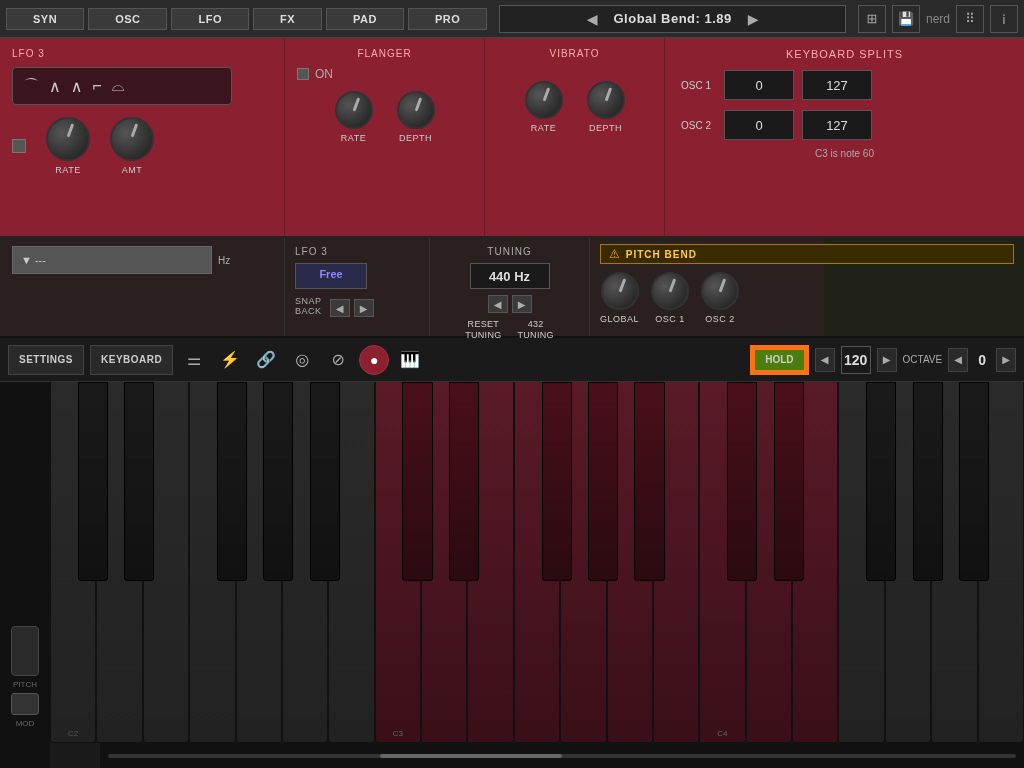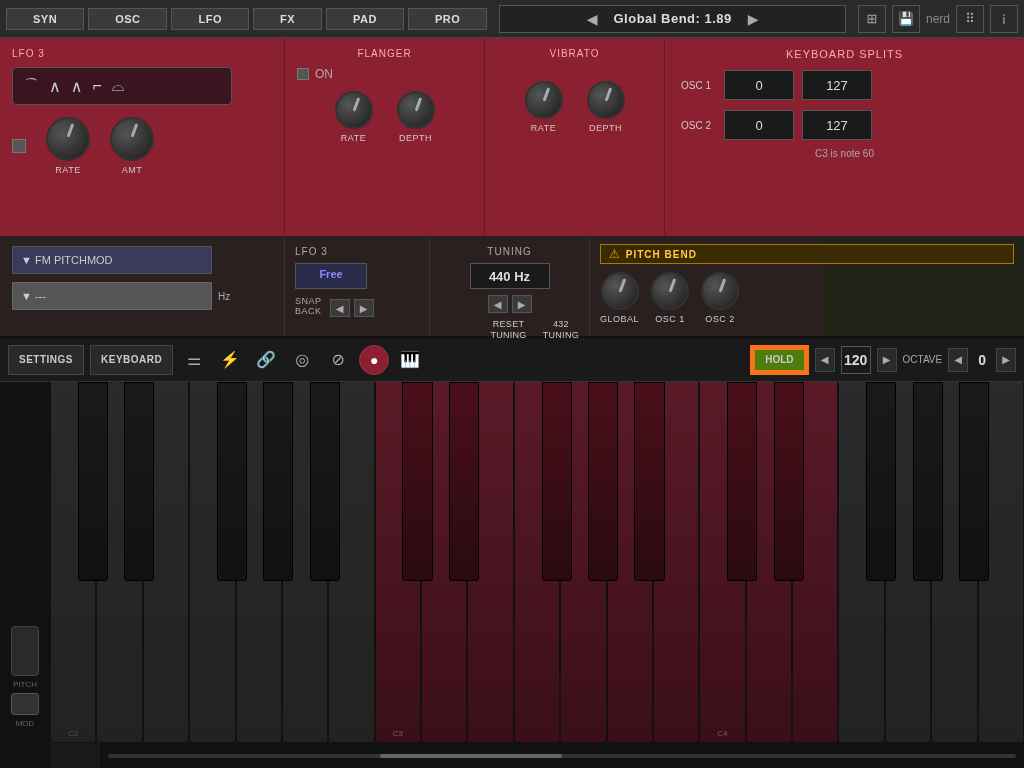--- a/index.html
+++ b/index.html
@@ -377,21 +377,21 @@
     }
     .tuning-arrows {
       display: flex;
       justify-content: center;
       gap: 4px;
     }
     .reset-432 {
       display: flex;
       gap: 16px;
       margin-top: 6px;
-      justify-content: flex-end;
+      justify-content: center;
     }
     .reset-btn {
       background: none;
       border: none;
       color: #ccc;
       font-size: 9px;
       cursor: pointer;
       text-align: center;
       line-height: 1.2;
       text-transform: uppercase;
@@ -746,23 +746,20 @@
       </div>
       <div class="splits-note">C3 is note 60</div>
     </div>
 
   </div>
 
   <div class="lower-panel">
     <div class="pcb-bg"></div>
 
     <div class="fm-section">
-      <div class="fm-dropdown">
-        <span>▼ FM PITCHMOD</span>
-      </div>
       <div style="display:flex; align-items:center; gap:6px;">
         <div class="fm-dropdown2">
           <span>▼ ---</span>
         </div>
         <span style="font-size:10px; color:#aaa;">Hz</span>
       </div>
     </div>
 
     <div class="lfo3-section">
       <div class="lfo3-label">LFO 3</div>

